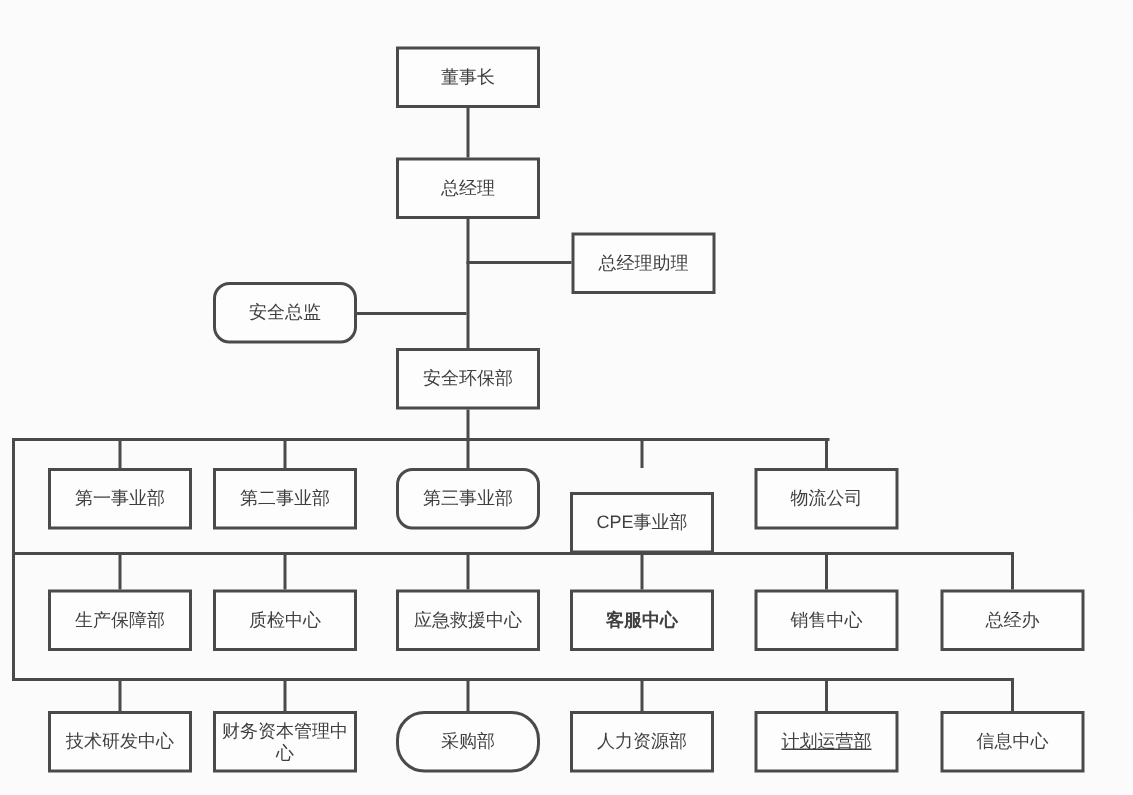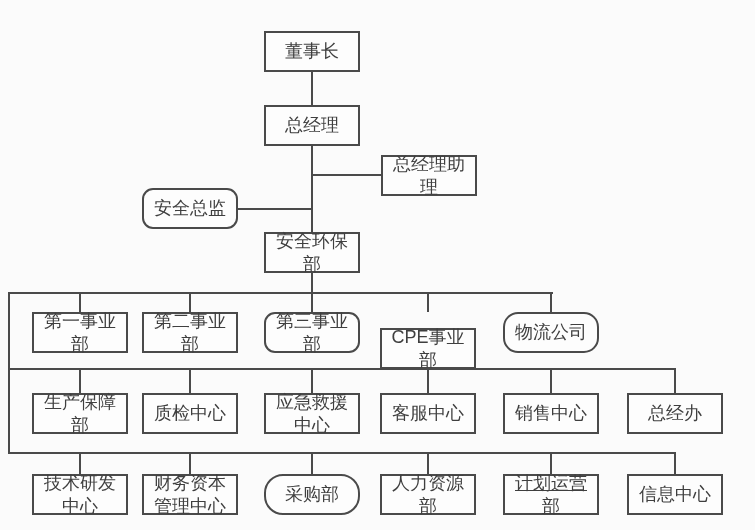--- a/index.html
+++ b/index.html
@@ -21,21 +21,21 @@
     overflow: hidden;
   }
   .node {
     position: absolute;
     box-sizing: border-box;
     width: 96px;
     height: 41px;
     border: 2px solid var(--line);
     background: var(--box-bg);
     color: var(--text);
-    font-size: 18px;
+    font-size: 12px;
     line-height: 1.25;
     display: flex;
     align-items: center;
     justify-content: center;
     text-align: center;
     padding: 0 2px;
   }
   .hline, .vline {
     position: absolute;
     background: var(--line);
@@ -55,26 +55,26 @@
   <div class="node" style="left:381px; top:155px;">总经理助理</div>
 
   <div class="node" style="left:142px; top:188px;border-radius:11px;">安全总监</div>
 
   <div class="node" style="left:264px; top:232px;">安全环保部</div>
 
   <div class="node" style="left:32px;  top:312px;text-align:center;">第一事业部</div>
   <div class="node" style="left:142px; top:312px;">第二事业部</div>
   <div class="node" style="left:264px; top:312px;border-radius:11px;">第三事业部</div>
   <div class="node" style="left:380px; top:328px;">CPE事业部</div>
-  <div class="node" style="left:503px; top:312px;border-radius:15px;">物流公司</div>
+  <div class="node" style="left:503px; top:312px;">物流公司</div>
 
   <div class="node" style="left:32px;  top:393px;">生产保障部</div>
   <div class="node" style="left:142px; top:393px;">质检中心</div>
   <div class="node" style="left:264px; top:393px;">应急救援中心</div>
-  <div class="node" style="left:380px; top:393px;">客服中心</div>
+  <div class="node" style="left:380px; top:393px;font-weight:bold;">客服中心</div>
   <div class="node" style="left:503px; top:393px;">销售中心</div>
   <div class="node" style="left:627px; top:393px;">总经办</div>
 
   <div class="node" style="left:32px;  top:474px;">技术研发中心</div>
   <div class="node" style="left:142px; top:474px;">财务资本管理中心</div>
   <div class="node" style="left:264px; top:474px;border-radius:19px;">采购部</div>
   <div class="node" style="left:380px; top:474px;">人力资源部</div>
   <div class="node" style="left:503px; top:474px;text-decoration:underline;">计划运营部</div>
   <div class="node" style="left:627px; top:474px;">信息中心</div>
 

